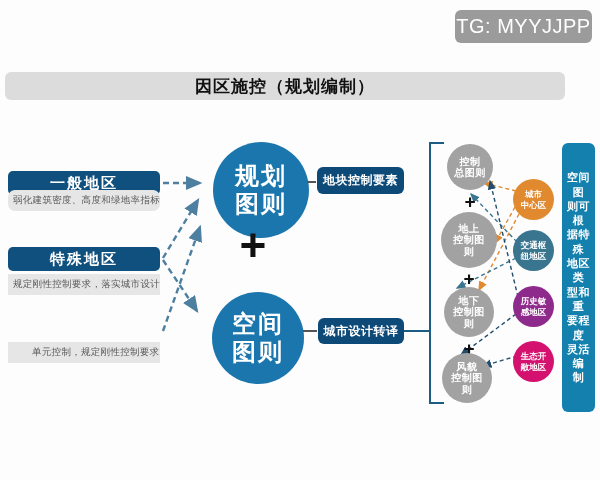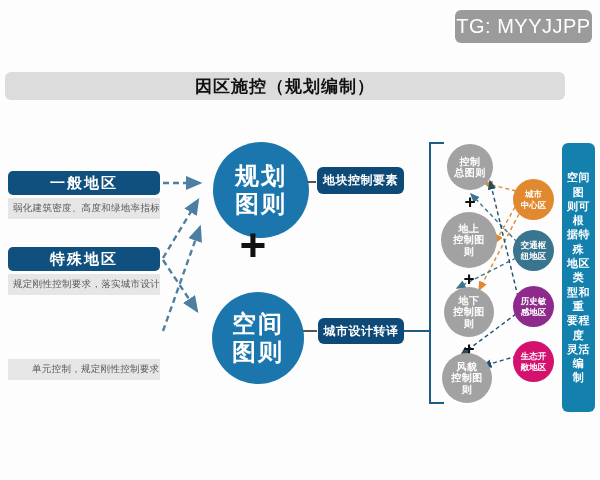--- a/index.html
+++ b/index.html
@@ -38,26 +38,26 @@
 </head>
 <body>
 
 <div class="canvas">
 
   <div class="abs center tg-mark">TG: MYYJJPP</div>
 
   <div class="abs center title-bar">因区施控（规划编制）</div>
 
   <div class="abs center zone-bar" style="top:171px;">一般地区</div>
-  <div class="abs zone-note" style="top:198px;">弱化建筑密度、高度和绿地率指标</div>
+  <div class="abs zone-note" style="top:190px;border-radius:7px;">弱化建筑密度、高度和绿地率指标</div>
 
   <div class="abs center zone-bar" style="top:247px;">特殊地区</div>
   <div class="abs zone-note" style="top:274px;">规定刚性控制要求，落实城市设计</div>
 
-  <div class="abs zone-note" style="top:359px;padding-left:24px;">单元控制，规定刚性控制要求</div>
+  <div class="abs zone-note" style="top:342px;padding-left:24px;">单元控制，规定刚性控制要求</div>
 
   <div class="abs center pre main-circle" style="left:213px;top:142px;width:96px;height:96px;">规划
 图则</div>
   <div class="abs center plus-big" style="left:228px;top:221px;width:50px;height:48px;">+</div>
   <div class="abs center pre main-circle" style="left:212px;top:292px;width:92px;height:92px;">空间
 图则</div>
 
   <div class="abs center tag-box" style="left:317px;top:167px;width:87px;height:27px;">地块控制要素</div>
   <div class="abs center tag-box" style="left:318px;top:318px;width:86px;height:26px;">城市设计转译</div>
 

